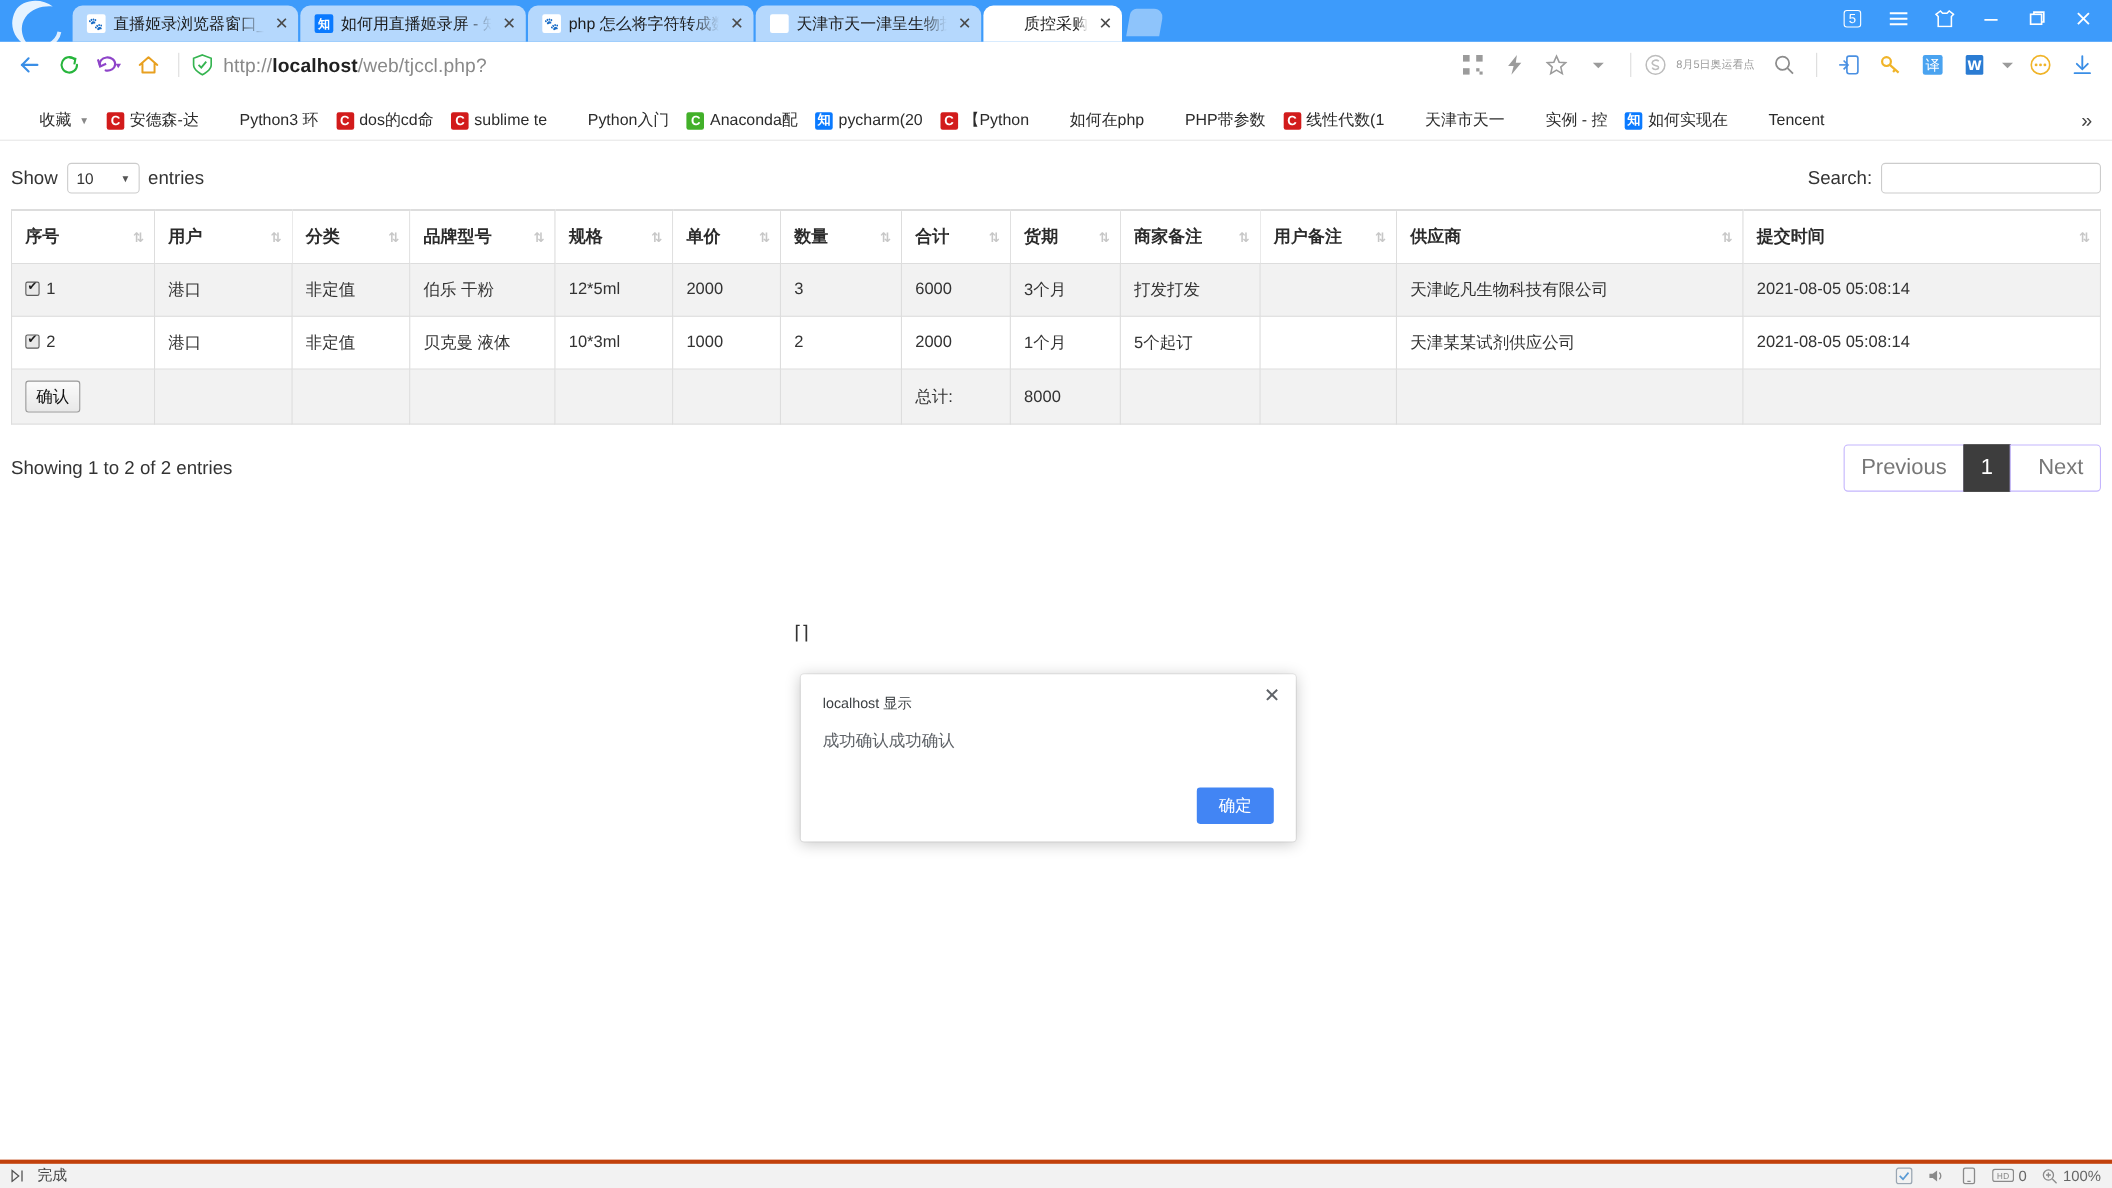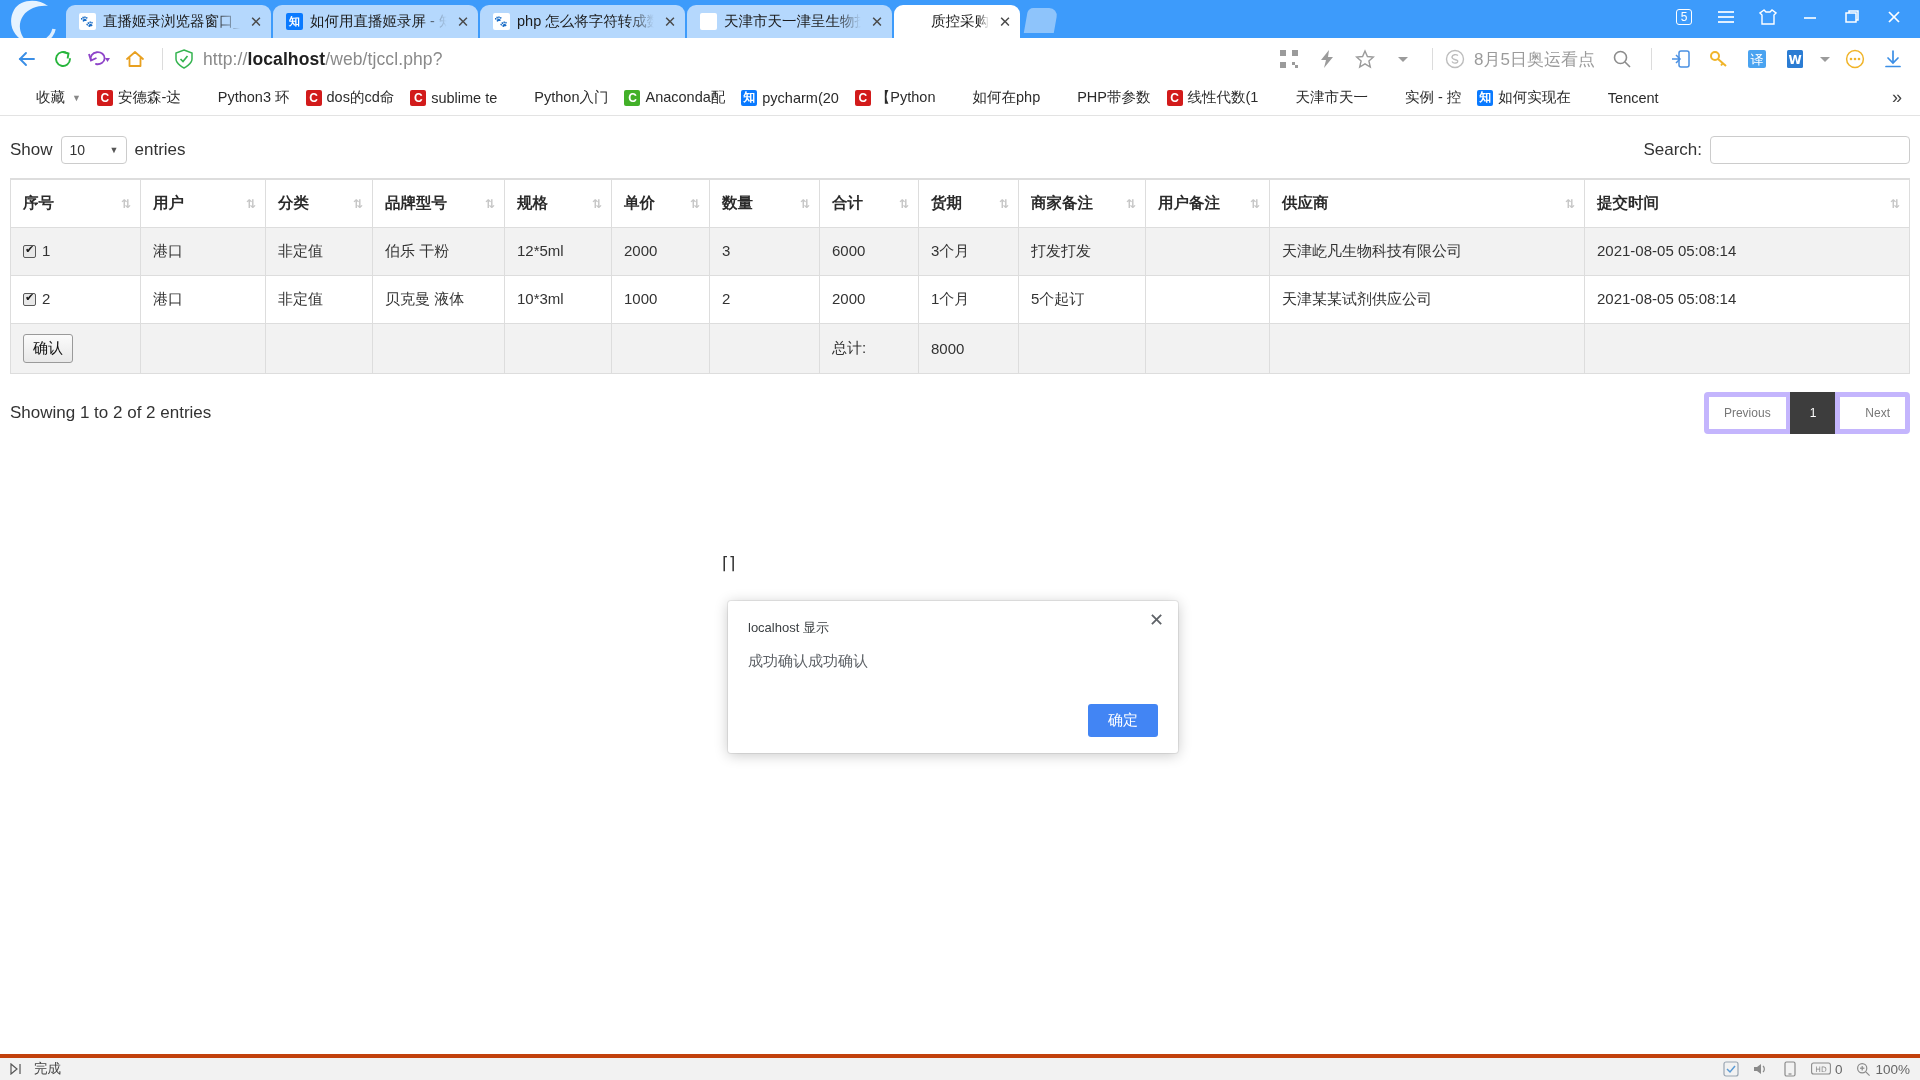--- a/index.html
+++ b/index.html
@@ -50,25 +50,25 @@
 
   
   .toolbar { height: 42px; flex: 0 0 42px; background:#fff; display:flex; align-items:center; padding: 0 10px; gap: 2px; }
   .tb-btn { width: 34px; height: 34px; display:flex; align-items:center; justify-content:center; border-radius: 4px; }
   .tb-sep { width:1px; height:22px; background:#dcdcdc; margin: 0 8px; }
   .omnibox { flex: 1 1 auto; display:flex; align-items:center; height: 34px; gap: 8px; }
   .url { font-size: 17.5px; color:#8a8a8a; letter-spacing:.1px; }
   .url b { color: #202020; font-weight: 600; }
   .url .u-dim { color:#8a8a8a; }
   .tb-right { display:flex; align-items:center; gap: 4px; }
-  .promo { display:flex; align-items:center; gap:9px; color:#9b9b9b; font-size:17px; margin-right: 6px;}
+  .promo { display:flex; align-items:center; gap:9px; color:#9b9b9b; font-size:10px; margin-right: 6px;}
 
   
   .bookmarks { height: 36px; flex: 0 0 36px; background:#fff; display:flex; align-items:center;
-      padding: 0 8px; gap: 2px; border-bottom: 1px solid #e3e3e3; overflow:hidden; }
+      padding: 0 8px; gap: 2px; border-bottom: 1px solid #e3e3e3; overflow:hidden;margin-top:12px; }
   .bm { display:flex; align-items:center; gap: 5px; padding: 4px 7px; border-radius:4px;
       font-size: 14.5px; color:#2b2b2b; white-space: nowrap; }
   .bm .bi { width: 16px; height: 16px; flex:0 0 16px; display:flex; align-items:center; justify-content:center;
       font-size: 12px; font-weight: bold; border-radius: 2px; color:#fff; }
   .bi-star { color:#f5b81b; background:none; font-size:16px; }
   .bi-c { background:#d21b1b; }
   .bi-du { background:none; color:#b08b2e; }
   .bi-py { background:none; color:#555; }
   .bi-ana { background:#42b029; border-radius:50%; }
   .bi-zhihu { background:#0a7aff; font-size:11px; }
@@ -107,21 +107,21 @@
   table.dt tfoot td { border: 1px solid #ddd; background:#f2f2f2; padding: 10px 12px; font-size:15px; vertical-align: middle; }
   .rowchk { display:inline-block; width:13px; height:13px; border:1px solid #5a5a5a; background:#e8e8e8;
       vertical-align: -2px; margin-right: 6px; position:relative; border-radius:2px;}
   .rowchk::after { content:"✔"; position:absolute; left:1px; top:-3px; font-size:11px; color:#1a1a1a; }
   .btn-confirm { font-family: inherit; font-size: 15px; padding: 4px 9px; border: 1px solid #9a9a9a;
       background: linear-gradient(#fbfbfb,#e8e8e8); border-radius: 3px; color:#111; }
 
   .tbl-bottom { display:flex; align-items:center; justify-content:space-between; padding: 18px 0 0 0; }
   .info { font-size: 17px; color:#333; }
   .paginate { display:flex; }
-  .pg { border: 5px solid #c4b5fd; padding: 9px 15px; font-size: 12px; color:#777; margin-left:-1px; background:#fff;text-align:right;}
+  .pg { border: 1px solid #c4b5fd; padding: 9px 15px; font-size: 20px; color:#777; margin-left:-1px; background:#fff;text-align:right;}
   .pg.active { background: #3d3d3d; color:#fff; border-color:#3d3d3d; }
   .pg.first { border-radius: 4px 0 0 4px; }
   .pg.last { border-radius: 0 4px 4px 0; padding-left: 25px; }
 
   
   .modal {
     position: absolute; left: 728px; top: 485px; width: 450px;
     background: #fff; border-radius: 3px;
     box-shadow: 0 2px 14px rgba(0,0,0,.22), 0 0 0 1px rgba(0,0,0,.07);
     padding: 18px 20px 16px 20px;

